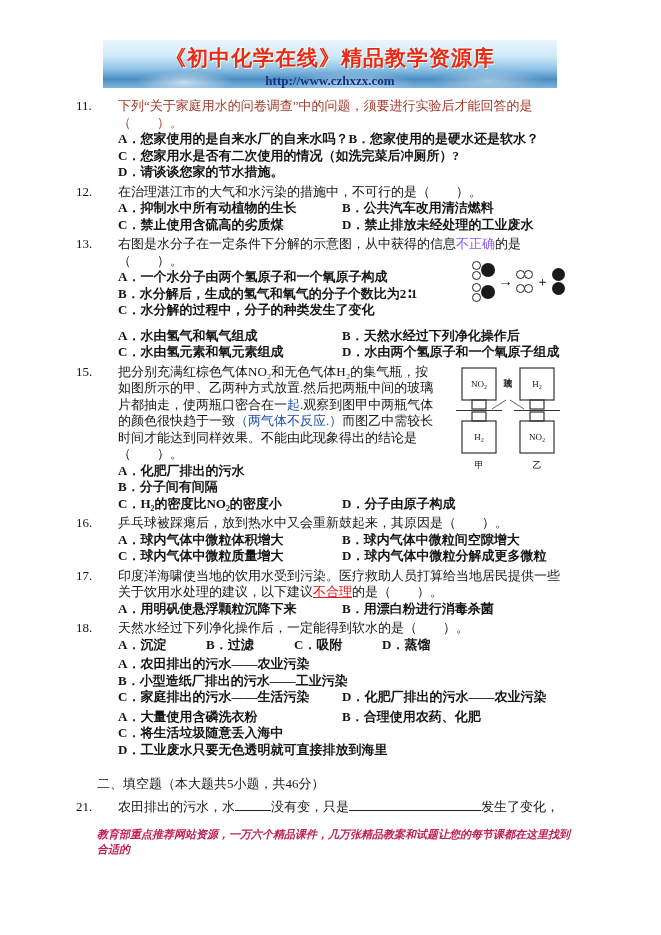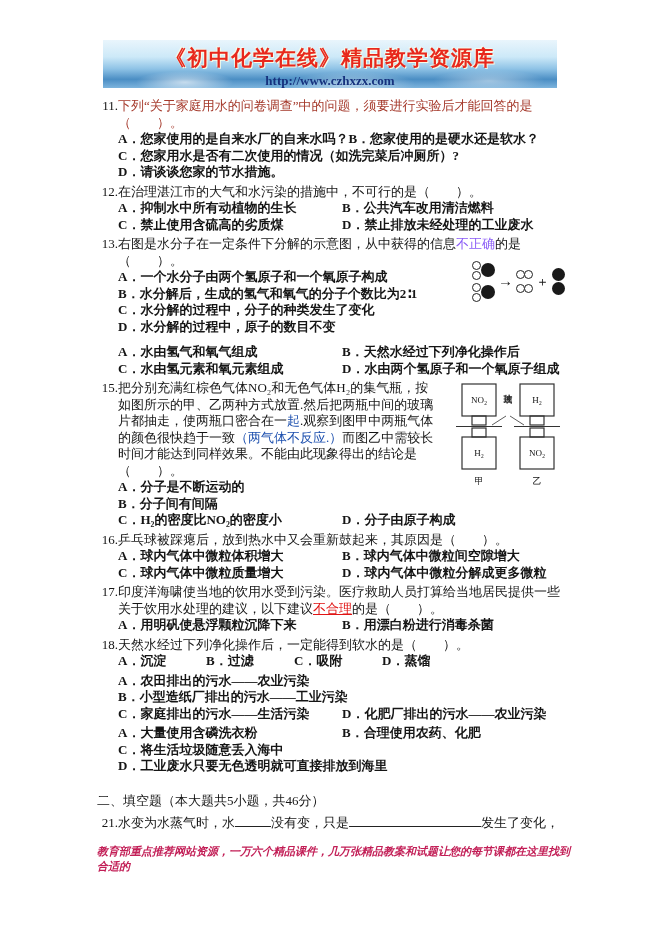--- a/index.html
+++ b/index.html
@@ -16,21 +16,21 @@
       linear-gradient(180deg,#e9f5fc 0%,#cde9f8 35%,#8fc3e6 60%,#4b8ec4 82%,#7db4dd 100%);
   }
   .banner-title{padding-top:4px;font-size:21px;font-weight:bold;color:#e8281c;letter-spacing:1px;
     text-shadow:1px 1px 0 rgba(255,255,230,.9), -1px -1px 0 rgba(255,255,230,.7);}
   .banner-url{margin-top:1px;font-size:13px;font-weight:bold;color:#16327e;}
 
   .content{width:470px;margin:10px 0 0 97px;line-height:16.5px;}
   .q{margin-bottom:3px;position:relative;}
   .qmb{margin-bottom:9px;}
   .stem{padding-left:21px;text-indent:-21px;}
-  .qnum{display:inline-block;width:21px;text-align:right;}
+  .qnum{display:inline-block;width:21px;}
   .opts{padding-left:21px;}
   .opt{white-space:nowrap;font-weight:bold;}
   .c1{display:inline-block;min-width:224px;}
   .opt4{display:inline-block;min-width:88px;}
   .red{color:#8b5cf6;}
   .redu{color:#e01414;text-decoration:underline;}
   .blue{color:#1c4fae;}
   .dkred{color:#a5392b;}
 
   
@@ -82,21 +82,20 @@
     <div class="stem"><span class="qnum">12.</span><span>在治理湛江市的大气和水污染的措施中，不可行的是（　　）。</span></div>
     <div class="opts"><span class="opt c1">A．抑制水中所有动植物的生长</span><span class="opt">B．公共汽车改用清洁燃料</span></div>
     <div class="opts"><span class="opt c1">C．禁止使用含硫高的劣质煤</span><span class="opt">D．禁止排放未经处理的工业废水</span></div>
   </div>
 
   <div class="q qmb">
     <div class="stem"><span class="qnum">13.</span><span>右图是水分子在一定条件下分解的示意图，从中获得的信息</span><span class="red">不正确</span><span>的是（　　）。</span></div>
     <div class="opts"><span class="opt">A．一个水分子由两个氢原子和一个氧原子构成</span></div>
     <div class="opts"><span class="opt">B．水分解后，生成的氢气和氧气的分子个数比为2∶1</span></div>
     <div class="opts"><span class="opt">C．水分解的过程中，分子的种类发生了变化</span></div>
-    <div class="opts"><span class="opt">D．水分解的过程中，原子的数目不变</span></div>
     <div class="d13">
       <div class="mcol">
         <span class="h2o">
             <i class="hA"></i>
             <i class="hB"></i>
             <b></b>
           </span>
         <span class="h2o">
             <i class="hA"></i>
             <i class="hB"></i>
@@ -147,21 +146,21 @@
         <text x="30" y="21">NO₂</text>
         <text x="30" y="74">H₂</text>
         <text x="88" y="21">H₂</text>
         <text x="88" y="74">NO₂</text>
         <text x="59" y="5" text-anchor="start" style="writing-mode:vertical-rl">玻璃片</text>
         <text x="30" y="102">甲</text>
         <text x="88" y="102">乙</text>
       </g>
     </svg>
     <div class="stem"><span class="qnum">15.</span><span>把分别充满红棕色气体NO₂和无色气体H₂的集气瓶，按如图所示的甲、乙两种方式放置.然后把两瓶中间的玻璃片都抽走，使两瓶口密合在一</span><span class="blue">起</span><span>.观察到图甲中两瓶气体的颜色很快趋于一致</span><span class="blue">（两气体不反应.）</span><span>而图乙中需较长时间才能达到同样效果。不能由此现象得出的结论是（　　）。</span></div>
-    <div class="opts"><span class="opt c1">A．分子是不断运动的</span><span class="opt">B．分子间有间隔</span></div>
+    <div class="opts"><span class="opt c1">A．化肥厂排出的污水</span><span class="opt">B．分子间有间隔</span></div>
     <div class="opts"><span class="opt c1">C．H₂的密度比NO₂的密度小</span><span class="opt">D．分子由原子构成</span></div>
     <div class="clr"></div>
   </div>
 
   <div class="q">
     <div class="stem"><span class="qnum">16.</span><span>乒乓球被踩瘪后，放到热水中又会重新鼓起来，其原因是（　　）。</span></div>
     <div class="opts"><span class="opt c1">A．球内气体中微粒体积增大</span><span class="opt">B．球内气体中微粒间空隙增大</span></div>
     <div class="opts"><span class="opt c1">C．球内气体中微粒质量增大</span><span class="opt">D．球内气体中微粒分解成更多微粒</span></div>
   </div>
 
@@ -181,21 +180,21 @@
   </div>
 
   <div class="q">
     <div class="opts"><span class="opt c1">A．大量使用含磷洗衣粉</span><span class="opt">B．合理使用农药、化肥</span></div>
     <div class="opts"><span class="opt c1">C．将生活垃圾随意丢入海中</span><span class="opt">D．工业废水只要无色透明就可直接排放到海里</span></div>
   </div>
 
   <div class="section">二、填空题（本大题共5小题，共46分）</div>
 
   <div class="q">
-    <div class="stem"><span class="qnum">21.</span><span>水变为水蒸气时，水</span><span class="blank b1"></span><span>没有变，只是</span><span class="blank b2"></span><span>发生了变化，</span></div>
+    <div class="stem"><span class="qnum">21.</span><span>农田排出的污水，水</span><span class="blank b1"></span><span>没有变，只是</span><span class="blank b2"></span><span>发生了变化，</span></div>
   </div>
 
 </div>
 
 <div class="footer">
   <div>教育部重点推荐网站资源，一万六个精品课件，几万张精品教案和试题让您的每节课都在这里找到合适的</div>
 
 </div>
 
 </body></html>

